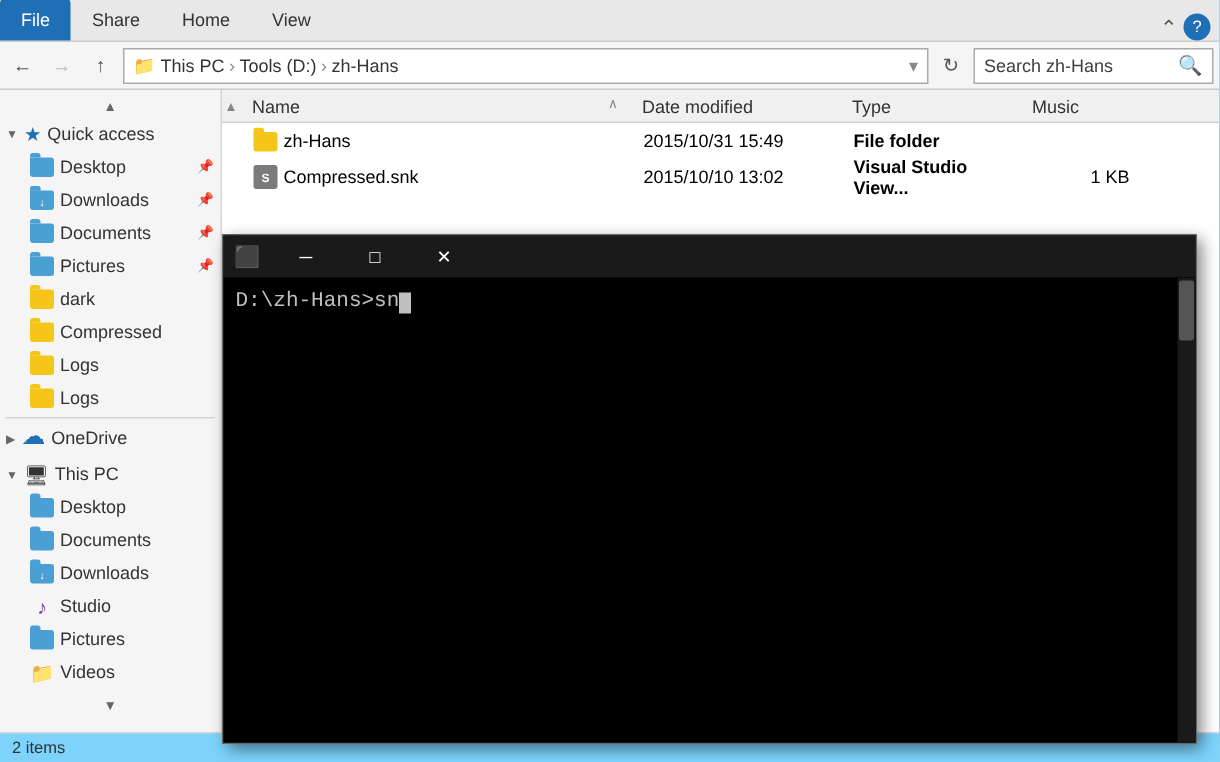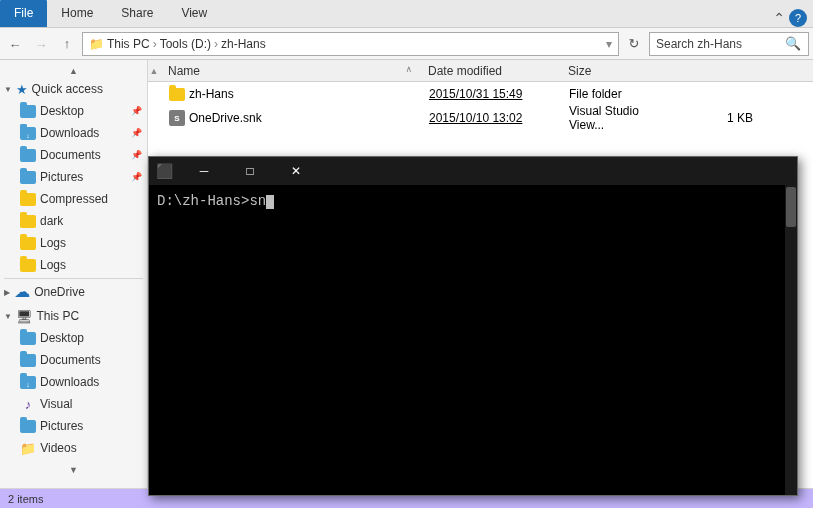--- a/index.html
+++ b/index.html
@@ -336,27 +336,27 @@
       gap: 4px;
       font-size: 12px;
       overflow: hidden;
       white-space: nowrap;
     }
 
     .file-row-date {
       width: 140px;
       padding: 2px 8px;
       font-size: 12px;
-      text-decoration: underline;
     }
 
     .file-row-type {
       width: 120px;
       padding: 2px 8px;
       font-size: 12px;
+      font-weight: bold;
     }
 
     .file-row-size {
       width: 80px;
       padding: 2px 8px;
       font-size: 12px;
       text-align: right;
     }
 
     .folder-sm {
@@ -492,21 +492,21 @@
       width: 10px;
       height: 40px;
       background: #555;
       margin: 2px 1px;
       border-radius: 2px;
     }
 
     
     .status-bar {
       height: 20px;
-      background: #c4b5fd;
+      background: #7dd3fc;
       border-top: 1px solid #d5d5d5;
       display: flex;
       align-items: center;
       padding: 0 8px;
       font-size: 11px;
       color: #333;
     }
 
     
     .scroll-indicator-top {
@@ -532,22 +532,22 @@
     }
   </style>
 </head>
 <body>
 
 <div class="explorer-window">
 
   <div class="ribbon">
     <div class="title-bar-tabs">
       <div class="tab active">File</div>
+      <div class="tab">Share</div>
       <div class="tab">Home</div>
-      <div class="tab">Share</div>
       <div class="tab">View</div>
       <div style="flex:1;"></div>
       <div style="display:flex;align-items:center;gap:4px;padding-right:6px;">
         <div style="font-size:14px;color:#555;cursor:pointer;">⌃</div>
         <div style="width:18px;height:18px;background:#1e6fb5;border-radius:50%;display:flex;align-items:center;justify-content:center;color:white;font-size:11px;cursor:pointer;">?</div>
       </div>
     </div>
   </div>
 
   <div class="address-bar">
@@ -604,25 +604,25 @@
           <span>Documents</span>
           <span class="pin-icon">📌</span>
         </div>
         <div class="sidebar-item">
           <span class="folder-icon-blue"></span>
           <span>Pictures</span>
           <span class="pin-icon">📌</span>
         </div>
         <div class="sidebar-item">
           <span class="folder-icon-yellow"></span>
+          <span>dark</span>
+        </div>
+        <div class="sidebar-item">
+          <span class="folder-icon-yellow"></span>
           <span>Compressed</span>
-        </div>
-        <div class="sidebar-item">
-          <span class="folder-icon-yellow"></span>
-          <span>dark</span>
         </div>
         <div class="sidebar-item">
           <span class="folder-icon-yellow"></span>
           <span>Logs</span>
         </div>
         <div class="sidebar-item">
           <span class="folder-icon-yellow"></span>
           <span>Logs</span>
         </div>
       </div>
@@ -655,60 +655,61 @@
           <span style="position:relative;display:inline-block;width:16px;height:13px;flex-shrink:0;">
             <span style="display:block;width:16px;height:13px;background:#4a9fd5;border-radius:0 2px 2px 2px;position:relative;">
               <span style="position:absolute;top:-3px;left:0;width:7px;height:3px;background:#4a9fd5;border-radius:2px 2px 0 0;display:block;"></span>
             </span>
             <span style="position:absolute;bottom:1px;left:50%;transform:translateX(-50%);color:white;font-size:7px;font-weight:bold;line-height:1;">↓</span>
           </span>
           <span>Downloads</span>
         </div>
         <div class="sidebar-item">
           <span class="music-icon">♪</span>
-          <span>Visual</span>
+          <span>Studio</span>
         </div>
         <div class="sidebar-item">
           <span class="folder-icon-blue"></span>
           <span>Pictures</span>
         </div>
         <div class="sidebar-item">
           <span style="font-size:13px;">📁</span>
           <span>Videos</span>
         </div>
       </div>
 
       <div class="scroll-indicator-bottom" style="margin-top:4px;">▼</div>
     </div>
 
     <div class="file-area">
 
       <div class="file-list-header">
         <div style="width:12px;display:flex;align-items:center;justify-content:center;cursor:pointer;color:#888;font-size:9px;flex-shrink:0;">▲</div>
         <div class="col-name">Name</div>
         <div class="col-date">Date modified</div>
-        <div class="col-size">Size</div>
+        <div class="col-type">Type</div>
+        <div class="col-size">Music</div>
       </div>
 
       <div class="file-rows">
         <div class="file-row">
           <div style="width:12px;flex-shrink:0;"></div>
           <div class="file-row-name">
             <span class="folder-sm"></span>
             <span>zh-Hans</span>
           </div>
           <div class="file-row-date">2015/10/31 15:49</div>
           <div class="file-row-type">File folder</div>
           <div class="file-row-size"></div>
         </div>
         <div class="file-row">
           <div style="width:12px;flex-shrink:0;"></div>
           <div class="file-row-name">
             <span class="snk-icon">S</span>
-            <span>OneDrive.snk</span>
+            <span>Compressed.snk</span>
           </div>
           <div class="file-row-date">2015/10/10 13:02</div>
           <div class="file-row-type">Visual Studio View...</div>
           <div class="file-row-size">1 KB</div>
         </div>
       </div>
     </div>
 
   </div>
 

